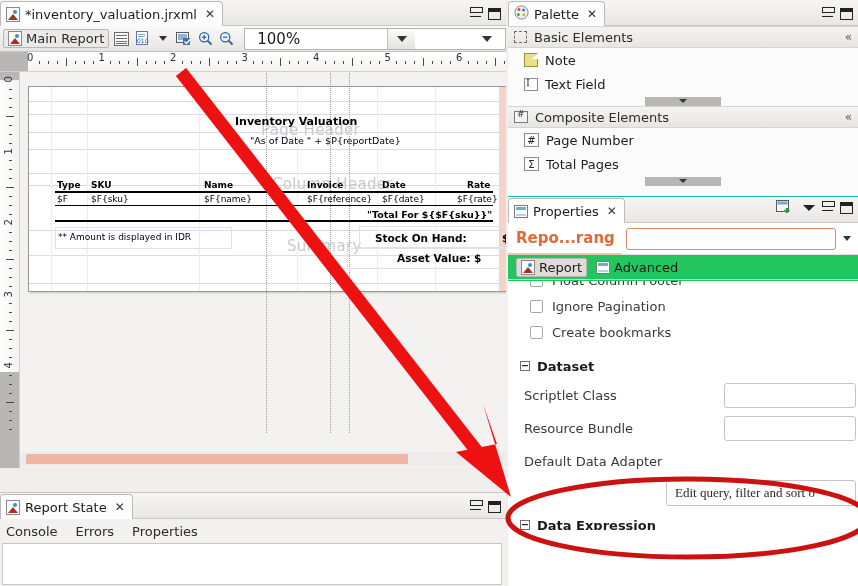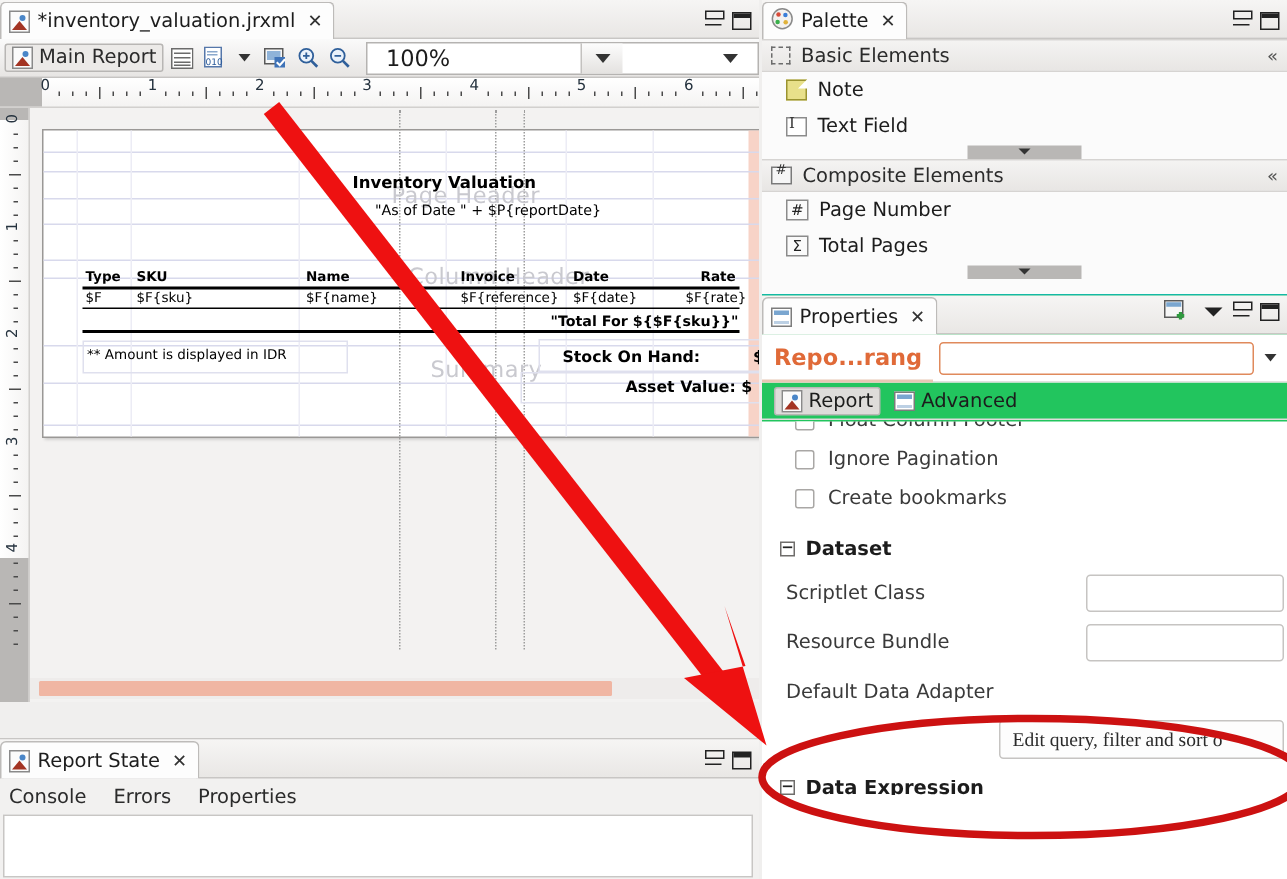--- a/index.html
+++ b/index.html
@@ -412,21 +412,21 @@
         <div class="rptext bold" style="left:338px; top:122px; font-size:9.5px;">"Total For ${$F{sku}}"</div>
         <div class="hrule" style="left:26px; right:14px; top:133px;"></div>
 
         <div class="cell-box" style="left:26px; top:140px; width:177px; height:22px;"></div>
         <div class="rptext" style="left:29px; top:145px;">** Amount is displayed in IDR</div>
 
         <div class="cell-box" style="left:330px; top:139px; width:148px; height:22px;"></div>
         <div class="rptext bold" style="left:346px; top:145px; font-size:10.5px;">Stock On Hand:</div>
         <div class="rptext bold" style="left:473px; top:145px; font-size:10.5px;">$</div>
         <div class="cell-box" style="left:318px; top:161px; width:160px; height:21px;"></div>
-        <div class="rptext bold" style="left:368px; top:165px; font-size:10.5px;margin-left:20px;">Asset Value: $</div>
+        <div class="rptext bold" style="left:368px; top:165px; font-size:10.5px;">Asset Value: $</div>
       </div>
     </div>
 
     <div id="hscroll">
       <div class="thumb"></div>
     </div>
 
   </div>
 
   <div class="panel" id="reportstate">

